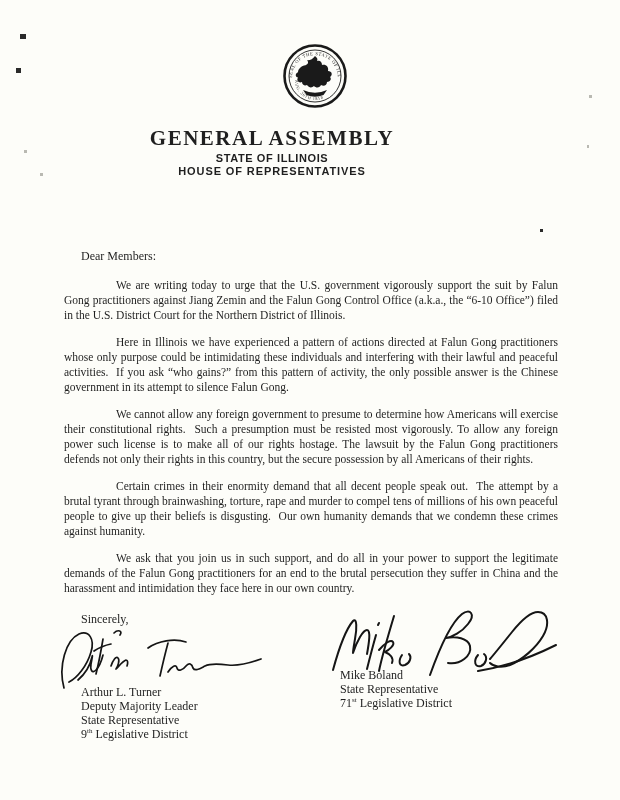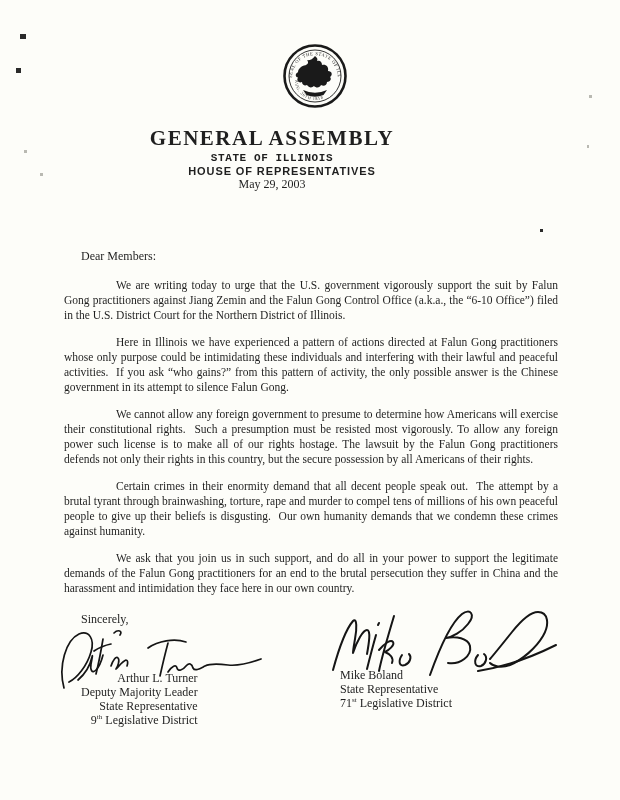--- a/index.html
+++ b/index.html
@@ -10,43 +10,43 @@
     color:#1f1f1f;
     position:relative;
     overflow:hidden;
   }
   .letter{position:absolute;inset:0;filter:blur(0.2px);}
   .abs{position:absolute;}
   
   .seal{left:282px;top:43px;width:66px;height:66px;}
   .hline{left:0;width:544px;text-align:center;}
   .org{top:126px;font-size:21px;font-weight:bold;letter-spacing:1.5px;font-family:"Liberation Serif",serif;}
-  .state{top:152px;font-size:11px;font-weight:bold;letter-spacing:0.6px;font-family:Liberation Mono, monospace;}
-  .chamber{top:165px;font-size:11px;font-weight:bold;letter-spacing:0.9px;font-family:"Liberation Sans",sans-serif;padding-left:10px;}
+  .state{top:152px;font-size:11px;font-weight:bold;letter-spacing:0.6px;font-family:Liberation Sans, sans-serif;}
+  .chamber{top:165px;font-size:11px;font-weight:bold;letter-spacing:0.9px;font-family:"Liberation Sans",sans-serif;}
   .date{top:177px;font-size:12px;}
   
   .addr{left:81px;top:199px;font-size:12px;line-height:15.5px;white-space:pre-wrap;}
   .salutation{left:81px;top:249px;font-size:12px;}
   
   .bodytext{left:64px;top:266px;width:494px;}
   .bodytext p{
     margin:12px 0 7px 0;
     font-size:11.5px;
     line-height:15px;
     text-align:justify;
     text-indent:52px;
     white-space:pre-wrap;
   }
   .closing{left:81px;top:612px;font-size:12px;}
   
   .sig{stroke:#151515;fill:none;stroke-width:1.7;stroke-linecap:round;stroke-linejoin:round;}
   .sig-left{left:56px;top:626px;}
   .sig-right{left:326px;top:606px;}
   .sigblock{font-size:12px;line-height:14px;}
-  .sb-left{left:81px;top:671px;text-align:right;}
+  .sb-left{left:81px;top:685px;}
   .sb-right{left:340px;top:668px;}
   sup{font-size:7px;vertical-align:super;line-height:0;}
   
   .speck{position:absolute;background:#2a2a2a;}
   .speck.f{background:#b9b9b2;}
 </style>
 </head>
 <body>
 
 <div class="letter">
@@ -74,21 +74,20 @@
     </text>
     <g>
       <path fill="#1a1a1a" d="M33 13 c-2 3 -5 4.5 -8 4.2 c2 2 1 4 -1.5 5 c-4 0.5 -7.5 3.5 -7.5 7 c-3 1 -3 5 0 5.3 c-2 3 1 6 4 4.5 c0 3 3 4.2 5 3 c2 3 5 3 7 1 c2 2.2 6 2 7 -1 c3 2 6 0 6 -3 c3 0 5 -3 3 -5 c3 -2 2 -6 -2 -6 c1 -4 -2 -7 -6 -6 c0 -3 -2 -5 -5 -4 c1 -2 0 -3.5 -2 -5 z"></path>
       <path fill="#1a1a1a" d="M21 47 q12 5.5 24 0 l-3.5 5 q-8.5 3.5 -17 0 z"></path>
     </g>
   </svg>
 
   <div class="abs hline org">GENERAL ASSEMBLY</div>
   <div class="abs hline state">STATE OF ILLINOIS</div>
   <div class="abs hline chamber">HOUSE OF REPRESENTATIVES</div>
-  <div class="abs hline date">May 29, 2003</div>
 
 
   <div class="abs salutation">Dear Members:</div>
 
   <div class="abs bodytext">
     <p>We are writing today to urge that the U.S. government vigorously support the suit by Falun Gong practitioners against Jiang Zemin and the Falun Gong Control Office (a.k.a., the “6-10 Office”) filed in the U.S. District Court for the Northern District of Illinois.</p>
     <p>Here in Illinois we have experienced a pattern of actions directed at Falun Gong practitioners whose only purpose could be intimidating these individuals and interfering with their lawful and peaceful activities.  If you ask “who gains?” from this pattern of activity, the only possible answer is the Chinese government in its attempt to silence Falun Gong.</p>
     <p>We cannot allow any foreign government to presume to determine how Americans will exercise their constitutional rights.  Such a presumption must be resisted most vigorously. To allow any foreign power such license is to make all of our rights hostage. The lawsuit by the Falun Gong practitioners defends not only their rights in this country, but the secure possession by all Americans of their rights.</p>
     <p>Certain crimes in their enormity demand that all decent people speak out.  The attempt by a brutal tyrant through brainwashing, torture, rape and murder to compel tens of millions of his own peaceful people to give up their beliefs is disgusting.  Our own humanity demands that we condemn these crimes against humanity.</p>
     <p>We ask that you join us in such support, and do all in your power to support the legitimate demands of the Falun Gong practitioners for an end to the brutal persecution they suffer in China and the harassment and intimidation they face here in our own country.</p>

